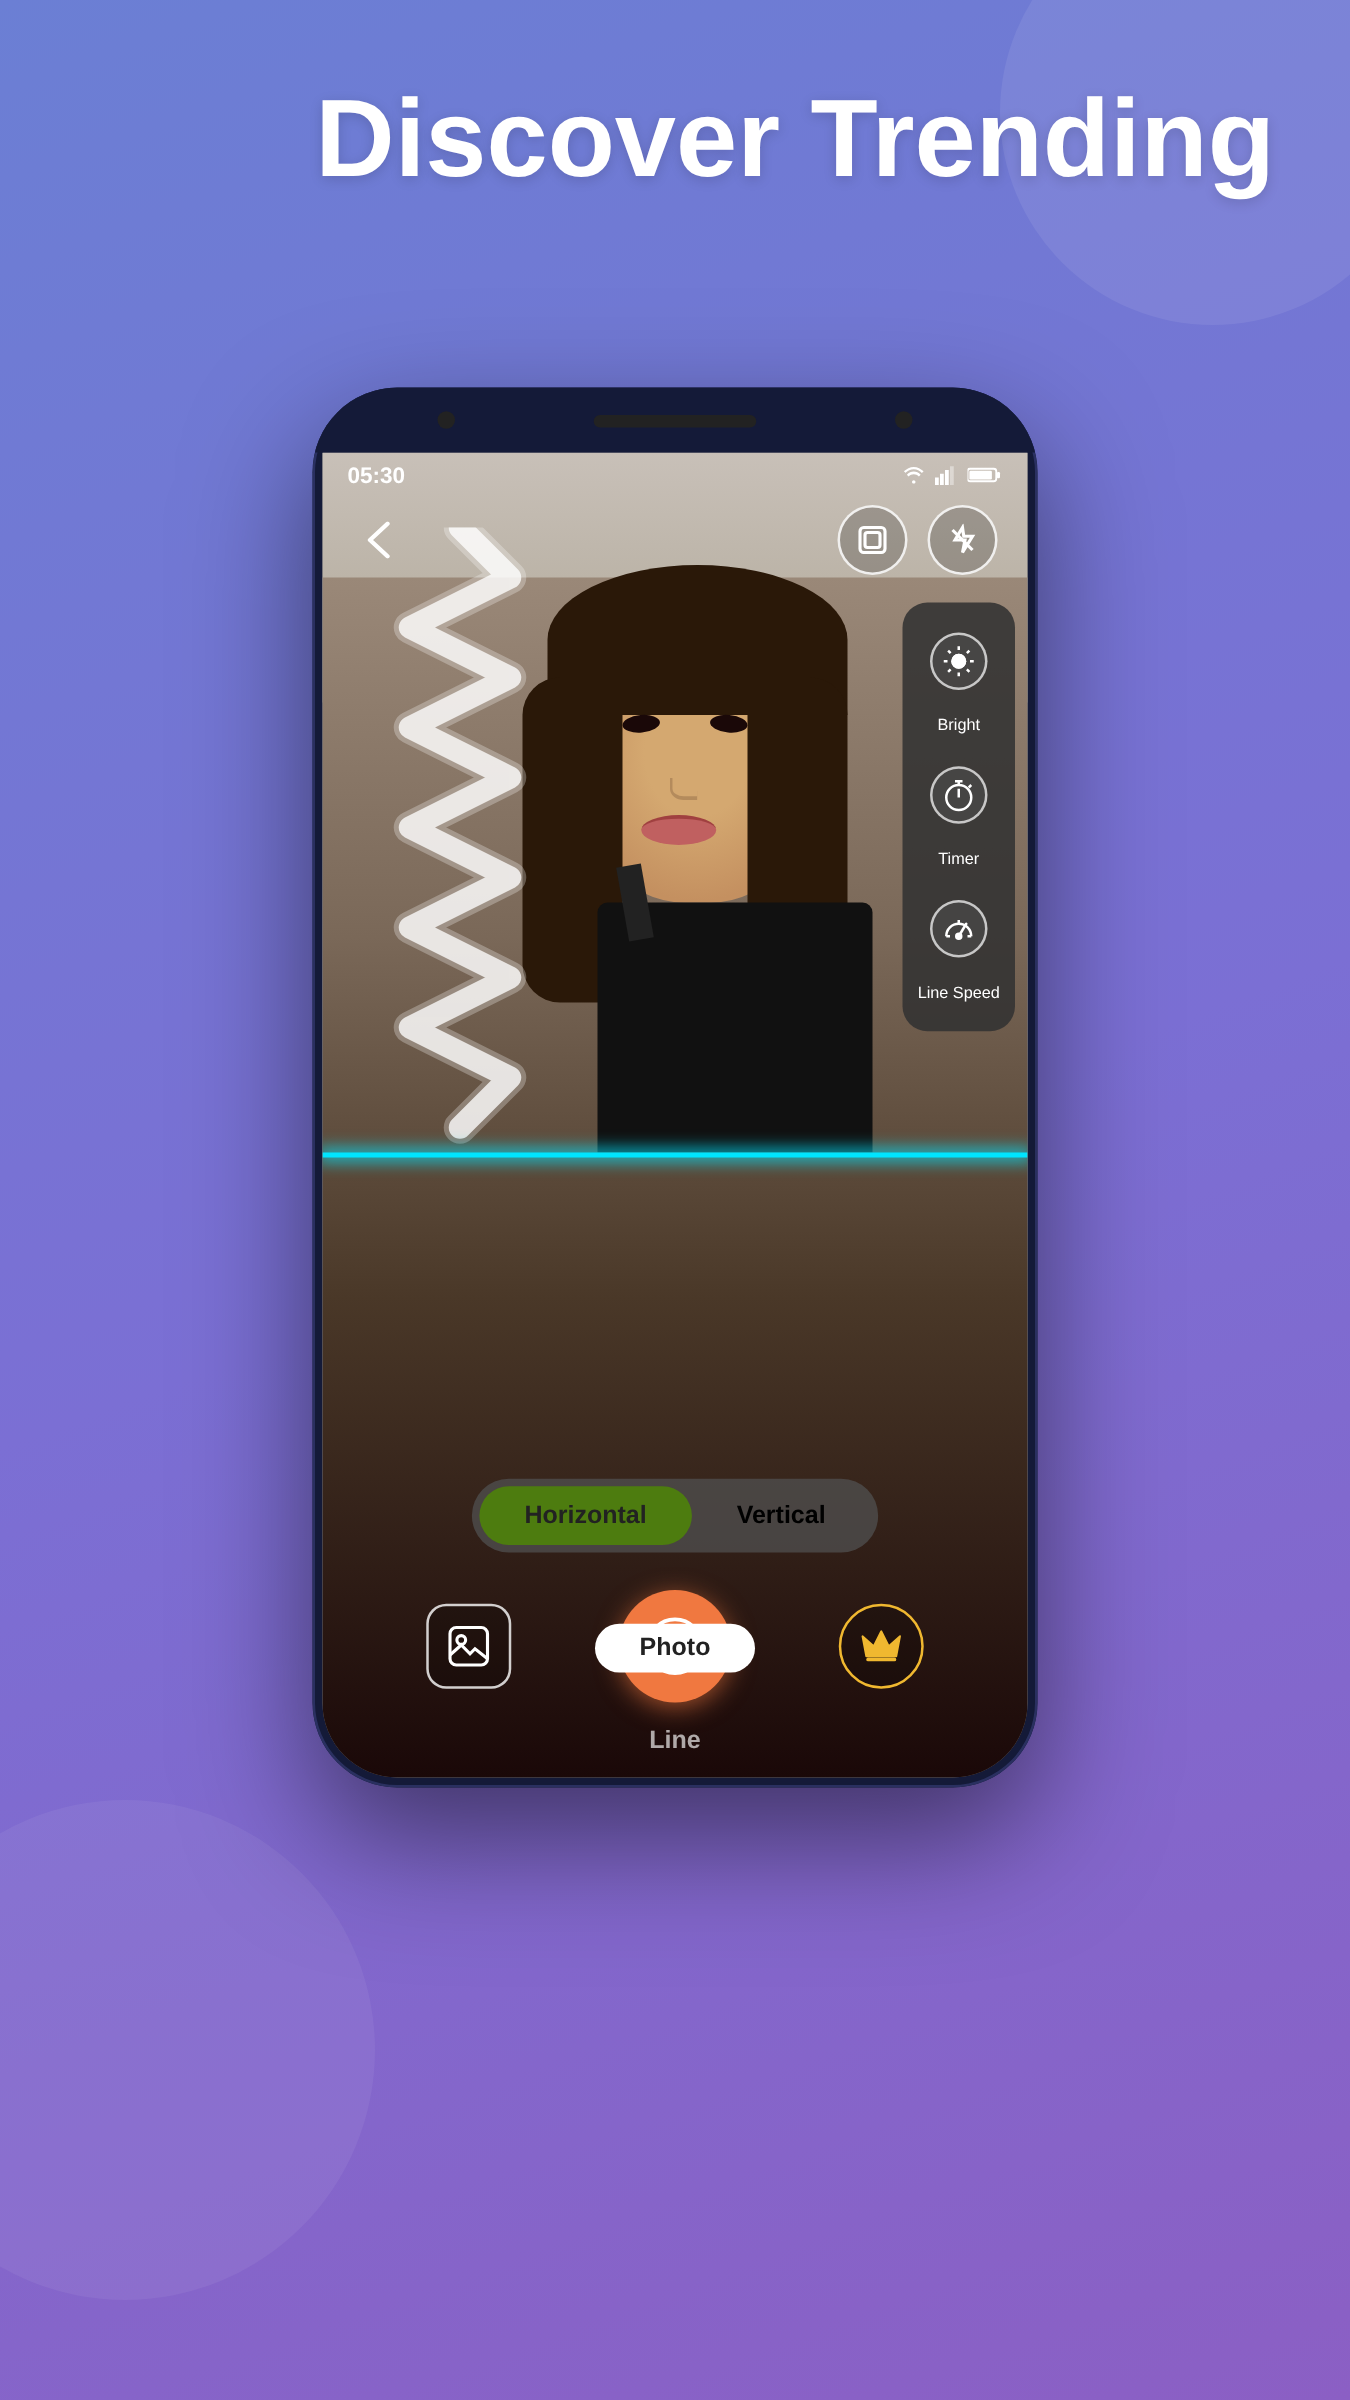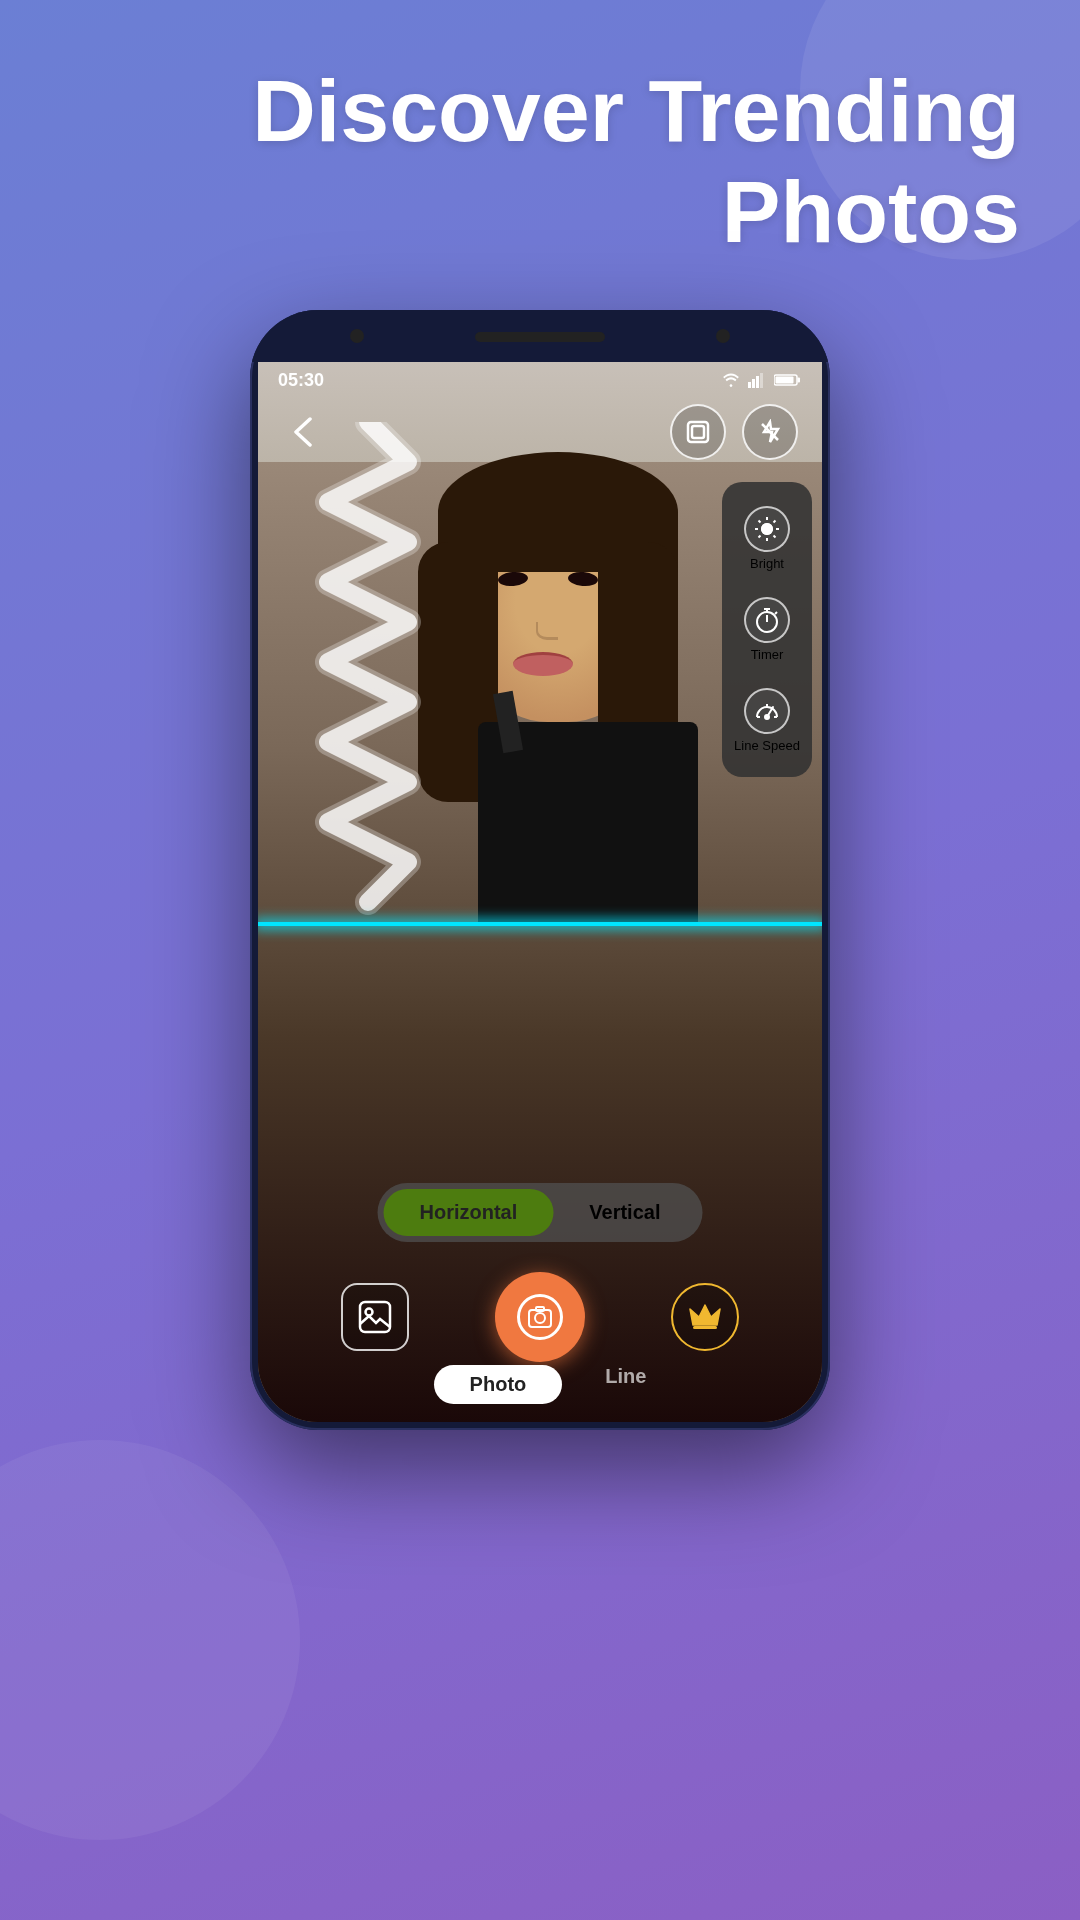--- a/index.html
+++ b/index.html
@@ -232,23 +232,24 @@
       width: 46px;
       height: 46px;
       border-radius: 50%;
       border: 2px solid rgba(255,255,255,0.7);
       display: flex;
       align-items: center;
       justify-content: center;
       background: rgba(80,80,80,0.5);
     }
     .side-panel-label {
-      color: #000000;
+      color: #ffffff;
       font-size: 13px;
       text-align: left;
+      margin-top: 16px;
     }
 
     
     .orientation-selector {
       position: absolute;
       bottom: 180px;
       left: 50%;
       transform: translateX(-50%);
       display: flex;
       background: rgba(80,80,80,0.75);
@@ -321,24 +322,25 @@
       background: rgba(0,0,0,0.2);
     }
 
     
     .mode-selector {
       position: absolute;
       bottom: 18px;
       left: 0;
       right: 0;
       display: flex;
-      align-items: flex-start;
+      align-items: center;
       justify-content: center;
       gap: 43px;
       z-index: 20;
+      flex-direction: column;
     }
     .mode-btn {
       font-size: 20px;
       font-weight: 600;
       color: rgba(255,255,255,0.65);
     }
     .mode-btn.active {
       background: white;
       color: #222;
       padding: 8px 36px;
@@ -346,21 +348,20 @@
     }
   </style>
 </head>
 <body>
 
 <div class="bg-circle-top"></div>
 <div class="bg-circle-bottom"></div>
 
 <div class="hero-title">
   <span>Discover Trending</span><br>
-  <span>Photos</span>
 </div>
 
 <div class="phone-frame">
 
   <div class="phone-notch-bar">
     <div class="notch-camera-left"></div>
     <div class="notch-speaker"></div>
     <div class="notch-camera-right"></div>
   </div>
 

